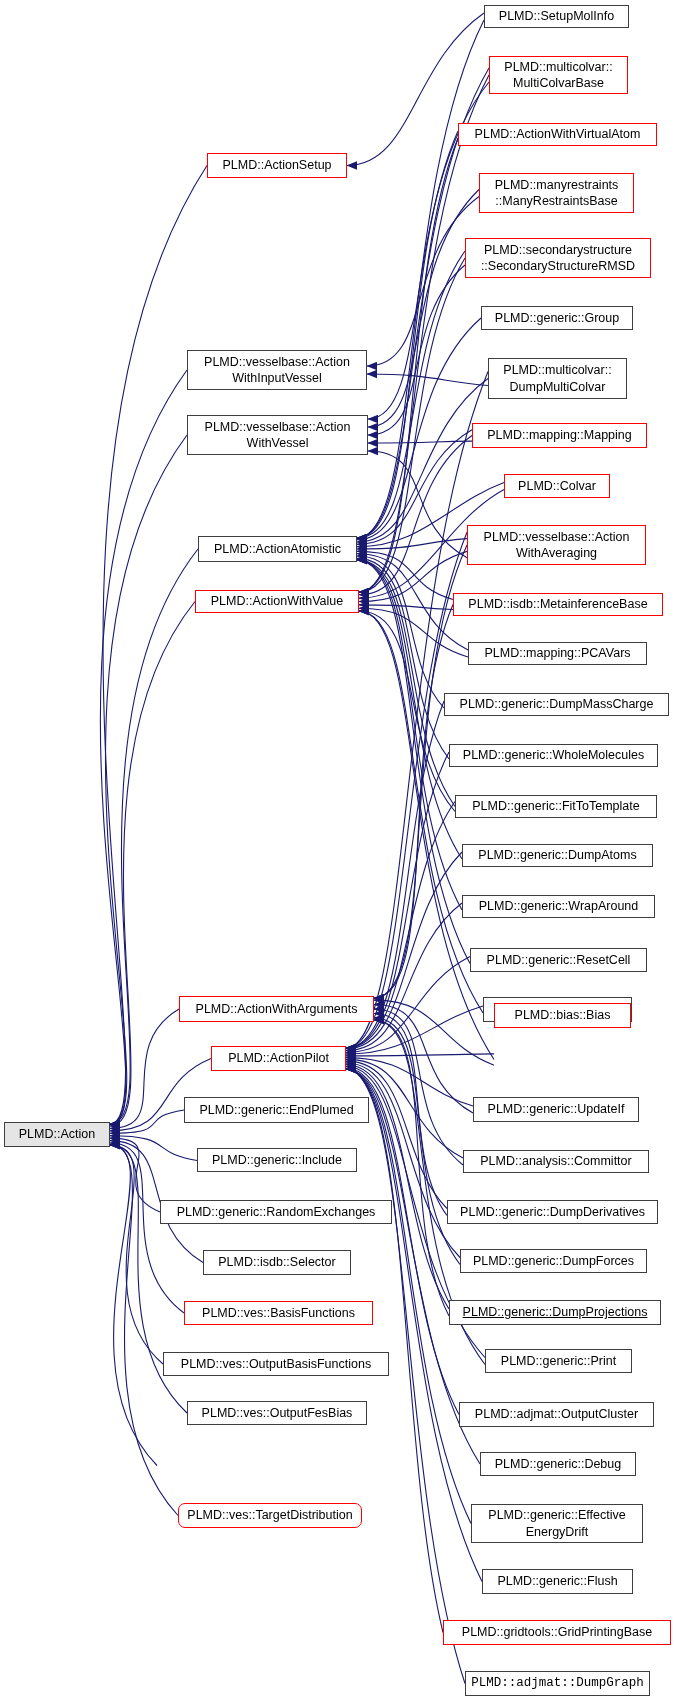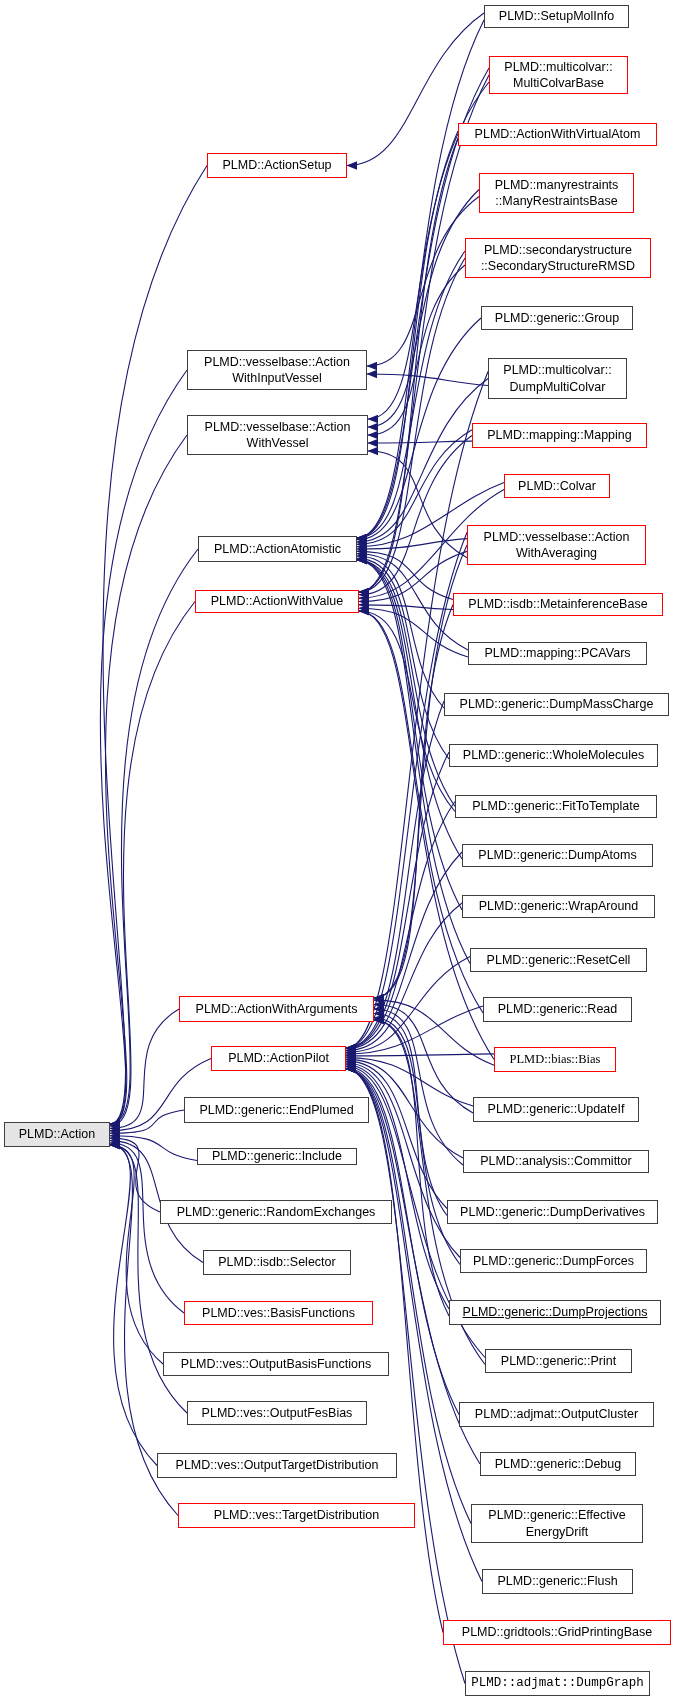--- a/index.html
+++ b/index.html
@@ -130,28 +130,27 @@
       <div class="node red" style="left: 207px; top: 153px; width: 140px; height: 25px;">PLMD::ActionSetup</div>
       <div class="node" style="left: 187px; top: 350px; width: 180px; height: 40px;">PLMD::vesselbase::Action
 WithInputVessel</div>
       <div class="node" style="left: 187px; top: 415px; width: 181px; height: 40px;">PLMD::vesselbase::Action
 WithVessel</div>
       <div class="node" style="left: 198px; top: 536px; width: 159px; height: 26px;">PLMD::ActionAtomistic</div>
       <div class="node red" style="left: 195px; top: 590px; width: 164px; height: 23px;">PLMD::ActionWithValue</div>
       <div class="node red" style="left: 179px; top: 996px; width: 195px; height: 26px;">PLMD::ActionWithArguments</div>
       <div class="node red" style="left: 211px; top: 1046px; width: 135px; height: 25px;">PLMD::ActionPilot</div>
       <div class="node" style="left: 184px; top: 1097px; width: 185px; height: 26px;">PLMD::generic::EndPlumed</div>
-      <div class="node" style="left: 197px; top: 1148px; width: 160px; height: 17px;">PLMD::generic::Include</div>
+      <div class="node" style="left: 197px; top: 1148px; width: 160px; height: 24px;">PLMD::generic::Include</div>
       <div class="node" style="left: 160px; top: 1200px; width: 232px; height: 24px;">PLMD::generic::RandomExchanges</div>
       <div class="node" style="left: 203px; top: 1250px; width: 148px; height: 25px;">PLMD::isdb::Selector</div>
       <div class="node red" style="left: 184px; top: 1293px; width: 189px; height: 24px; margin-top: 8px;">PLMD::ves::BasisFunctions</div>
       <div class="node" style="left: 163px; top: 1352px; width: 226px; height: 24px;">PLMD::ves::OutputBasisFunctions</div>
       <div class="node" style="left: 187px; top: 1401px; width: 180px; height: 24px;">PLMD::ves::OutputFesBias</div>
-      <div class="node" style="left: 157px; top: 1453px; width: 240px; height: 25px;">PLMD::ves::OutputTargetDistribution</div>
-      <div class="node red" style="left: 178px; top: 1503px; width: 237px; height: 25px;">PLMD::ves::TargetDistribution</div>
+      <div class="node red" style="left: 178px; top: 1503px; width: 184px; height: 25px; border-radius: 7px;">PLMD::ves::TargetDistribution</div>
       <div class="node" style="left: 484px; top: 5px; width: 145px; height: 23px;">PLMD::SetupMolInfo</div>
       <div class="node red" style="left: 489px; top: 56px; width: 139px; height: 38px;">PLMD::multicolvar::
 MultiColvarBase</div>
       <div class="node red" style="left: 458px; top: 123px; width: 199px; height: 23px;">PLMD::ActionWithVirtualAtom</div>
       <div class="node red" style="left: 479px; top: 173px; width: 155px; height: 40px;">PLMD::manyrestraints
 ::ManyRestraintsBase</div>
       <div class="node red" style="left: 465px; top: 238px; width: 186px; height: 40px;">PLMD::secondarystructure
 ::SecondaryStructureRMSD</div>
       <div class="node" style="left: 481px; top: 306px; width: 152px; height: 24px;">PLMD::generic::Group</div>
       <div class="node" style="left: 488px; top: 358px; width: 139px; height: 41px;">PLMD::multicolvar::
@@ -162,21 +161,21 @@
 WithAveraging</div>
       <div class="node red" style="left: 453px; top: 593px; width: 210px; height: 23px;">PLMD::isdb::MetainferenceBase</div>
       <div class="node" style="left: 468px; top: 642px; width: 179px; height: 23px;">PLMD::mapping::PCAVars</div>
       <div class="node" style="left: 444px; top: 693px; width: 225px; height: 23px;">PLMD::generic::DumpMassCharge</div>
       <div class="node" style="left: 449px; top: 744px; width: 209px; height: 23px;">PLMD::generic::WholeMolecules</div>
       <div class="node" style="left: 455px; top: 795px; width: 202px; height: 23px;">PLMD::generic::FitToTemplate</div>
       <div class="node" style="left: 462px; top: 844px; width: 191px; height: 23px;">PLMD::generic::DumpAtoms</div>
       <div class="node" style="left: 462px; top: 895px; width: 193px; height: 23px;">PLMD::generic::WrapAround</div>
       <div class="node" style="left: 470px; top: 948px; width: 177px; height: 24px;">PLMD::generic::ResetCell</div>
       <div class="node" style="left: 483px; top: 997px; width: 149px; height: 25px;">PLMD::generic::Read</div>
-      <div class="node red" style="left: 494px; top: 1047px; width: 122px; height: 25px; font-family: Liberation Serif, serif;">PLMD::bias::Bias</div>
+      <div class="node red" style="left: 494px; top: 1003px; width: 137px; height: 25px;">PLMD::bias::Bias</div>
       <div class="node" style="left: 473px; top: 1097px; width: 166px; height: 25px;">PLMD::generic::UpdateIf</div>
       <div class="node" style="left: 463px; top: 1150px; width: 186px; height: 23px;">PLMD::analysis::Committor</div>
       <div class="node" style="left: 447px; top: 1200px; width: 211px; height: 24px;">PLMD::generic::DumpDerivatives</div>
       <div class="node" style="left: 460px; top: 1249px; width: 187px; height: 24px;">PLMD::generic::DumpForces</div>
       <div class="node" style="left: 449px; top: 1300px; width: 212px; height: 25px; text-decoration: underline;">PLMD::generic::DumpProjections</div>
       <div class="node" style="left: 485px; top: 1349px; width: 147px; height: 24px;">PLMD::generic::Print</div>
       <div class="node" style="left: 459px; top: 1402px; width: 195px; height: 25px;">PLMD::adjmat::OutputCluster</div>
       <div class="node" style="left: 480px; top: 1452px; width: 156px; height: 24px;">PLMD::generic::Debug</div>
       <div class="node" style="left: 471px; top: 1504px; width: 172px; height: 39px;">PLMD::generic::Effective
 EnergyDrift</div>

